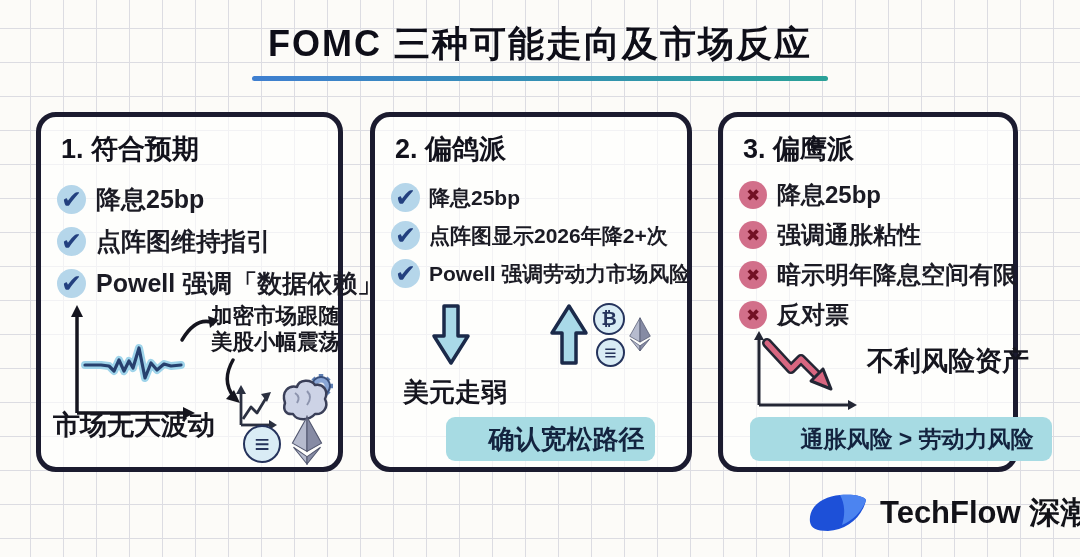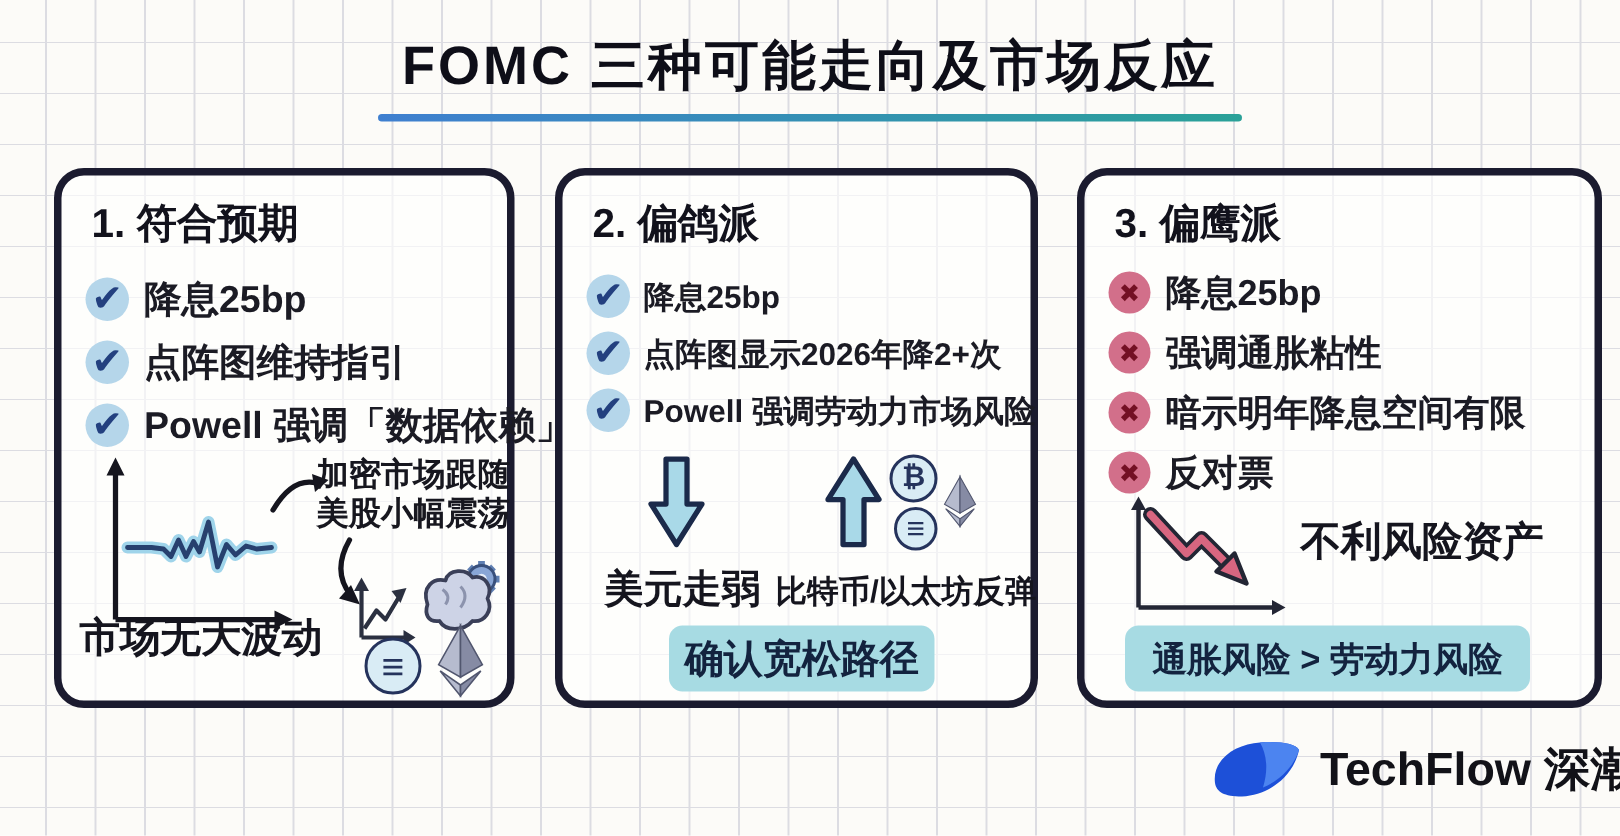--- a/index.html
+++ b/index.html
@@ -12,38 +12,38 @@
   
   .title-wrap{position:absolute;top:0;left:0;width:100%;text-align:center;}
   .title-wrap h1{margin:20px 0 0 0;font-size:36px;font-weight:800;letter-spacing:2px;color:#0e0e18;}
   .title-underline{width:576px;height:5px;margin:7px auto 0;border-radius:3px;
     background:linear-gradient(90deg,#3f7fd0,#2aa198);}
   
   .card{position:absolute;top:112px;height:360px;box-sizing:border-box;
     border:5px solid #1b1b2f;border-radius:20px;background:rgba(255,255,255,0.62);}
   .card1{left:36px;width:307px;}
   .card2{left:370px;width:322px;}
-  .card3{left:718px;width:350px;}
+  .card3{left:718px;width:300px;}
   .card h2{margin:14px 0 0 20px;font-size:27px;font-weight:800;color:#12121c;}
   .card ul{list-style:none;margin:16px 0 0 0;padding:0 0 0 16px;}
   .card li{display:flex;align-items:center;gap:10px;margin-bottom:9px;
     font-size:24px;font-weight:600;color:#1b1b24;white-space:nowrap;}
   .card1 li{font-size:25px;}
   .card2 li{font-size:21px;gap:9px;}
   .card3 li{font-size:24px;margin-bottom:8px;}
   .chk{flex:0 0 auto;width:29px;height:29px;border-radius:50%;background:#b5d6ea;
     display:flex;align-items:center;justify-content:center;
     color:#23407f;font-size:25px;font-weight:900;line-height:1;overflow:visible;}
   .xmk{flex:0 0 auto;width:28px;height:28px;border-radius:50%;background:#d26f8a;
     display:flex;align-items:center;justify-content:center;
     color:#731024;font-size:17px;font-weight:900;line-height:1;}
   .abs{position:absolute;}
   .caption{font-weight:700;color:#15151e;}
   .pill{position:absolute;background:#a7dbe3;color:#13233f;font-weight:800;
-    border-radius:9px;display:flex;align-items:center;justify-content:center;white-space:nowrap;}
+    border-radius:9px;display:flex;align-items:center;justify-content:center;white-space:nowrap;padding-left:32px;}
   
   .c1-axes{left:26px;top:186px;}
   .c1-caption{left:12px;top:290px;font-size:27px;}
   .c1-note{left:170px;top:186px;font-size:21.5px;font-weight:700;line-height:26px;color:#17171f;white-space:nowrap;}
   .c1-arrow1{left:138px;top:196px;}
   .c1-arrow2{left:180px;top:240px;}
   .c1-mini{left:192px;top:266px;}
   .c1-brain{left:236px;top:256px;}
   .c1-coin{left:202px;top:308px;}
   .c1-eth{left:246px;top:298px;}
@@ -176,21 +176,20 @@
       <path d="M20 4 L37 31 H27 V61 H13 V31 H3 Z" fill="#a9d9e8" stroke="#1b2a4a" stroke-width="3.5" stroke-linejoin="round"></path>
     </svg>
     <span class="abs c2-btc coin">₿</span>
     <span class="abs c2-lines coin">≡</span>
     <svg class="abs c2-eth" width="28" height="46" viewBox="0 0 38 48">
       <polygon points="19,2 5,27 19,35" fill="#b6bbce" stroke="#51566e" stroke-width="1"></polygon>
       <polygon points="19,2 33,27 19,35" fill="#868ba4" stroke="#51566e" stroke-width="1"></polygon>
       <polygon points="6,31 19,40 19,47" fill="#b6bbce" stroke="#51566e" stroke-width="1"></polygon>
       <polygon points="32,31 19,40 19,47" fill="#868ba4" stroke="#51566e" stroke-width="1"></polygon>
     </svg>
-    <div class="abs c2-up-label">比特币/以太坊反弹</div>
 
     <div class="pill c2-pill">确认宽松路径</div>
   </section>
 
   <section class="card card3">
     <h2>3. 偏鹰派</h2>
     <ul style="margin-top:12px;">
       <li>
         <span class="xmk">✖</span>
         <span>降息25bp</span>

